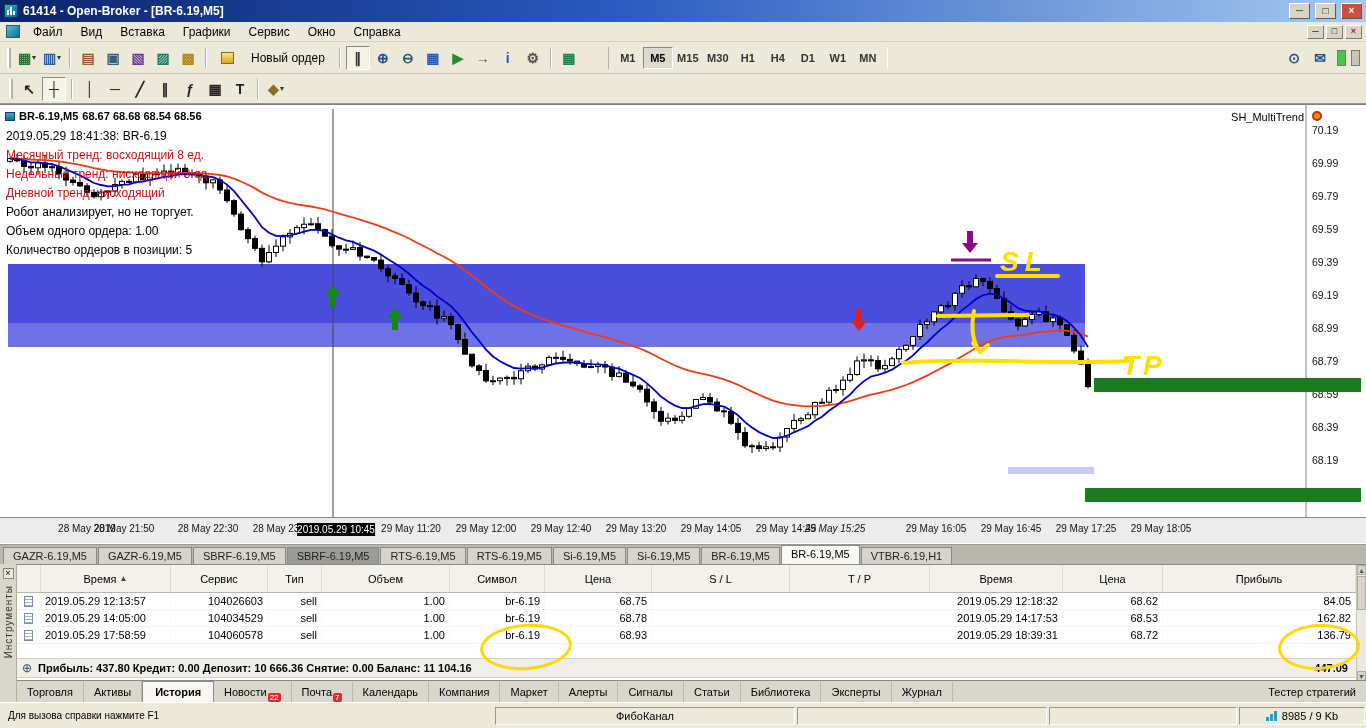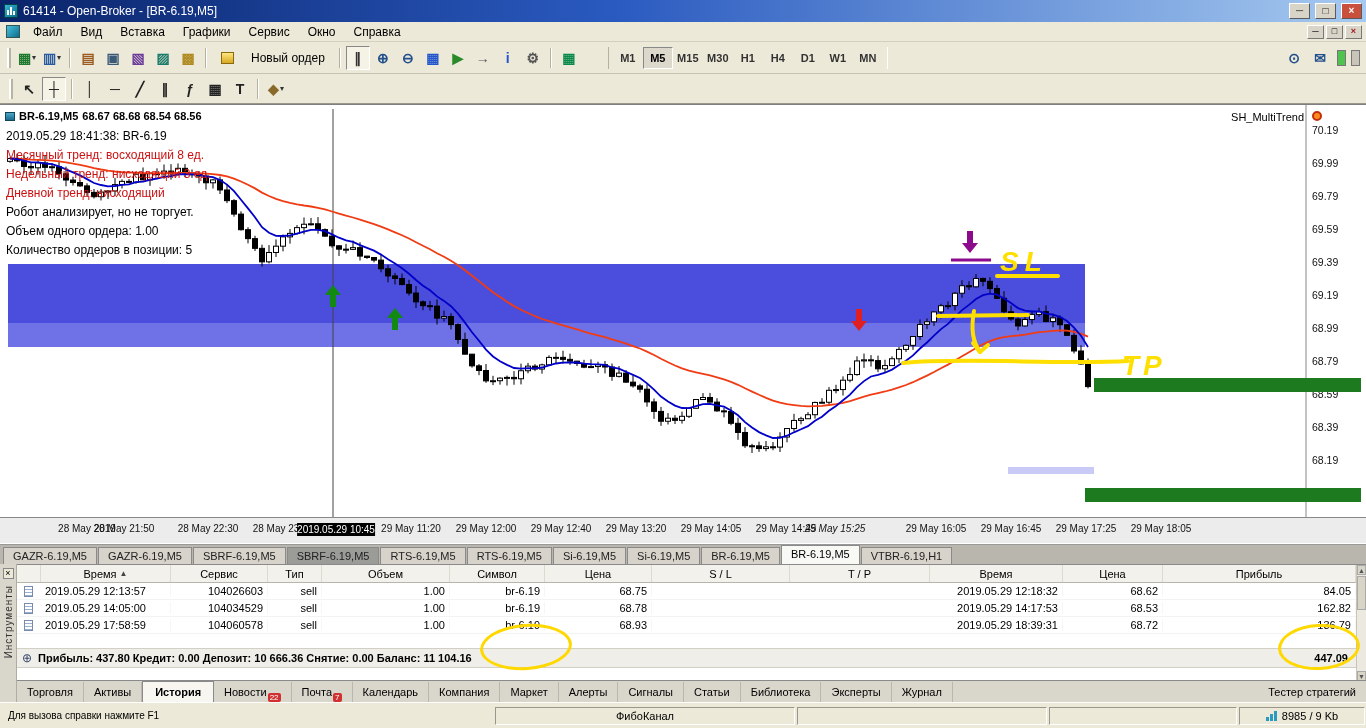--- a/index.html
+++ b/index.html
@@ -4,21 +4,21 @@
 <style>
   *{margin:0;padding:0;box-sizing:border-box}
   html,body{width:1366px;height:728px;overflow:hidden}
   body{font-family:"Liberation Sans",sans-serif;font-size:11px;background:#ece9d8;position:relative;color:#000}
 
   
   .titlebar{position:absolute;top:0;left:0;right:0;height:22px;display:flex;align-items:center;gap:5px;padding:0 4px;
     background:linear-gradient(to right,#0a246a,#2a5ac0 45%,#a6caf0)}
   .app-icon{width:14px;height:14px;background:linear-gradient(135deg,#37b6d8,#0a6a88);border:1px solid #044;position:relative;flex:0 0 auto}
   .app-icon span{position:absolute;bottom:2px;width:2px;background:#fff}
-  .title-text{color:#fff;font-weight:normal;font-size:12px;flex:1;white-space:nowrap}
+  .title-text{color:#fff;font-weight:bold;font-size:12px;flex:1;white-space:nowrap}
   .winbtn{width:21px;height:16px;background:#d8d4c8;border:1px solid;border-color:#fff #5a5a5a #5a5a5a #fff;
     font-size:10px;line-height:13px;text-align:center;color:#222}
   .winbtn.close{background:#c8503c;color:#fff;font-weight:bold}
 
   .menubar{position:absolute;top:22px;left:0;right:0;height:20px;background:#ece9d8;display:flex;align-items:center;
     border-bottom:1px solid #d4d0c0;padding-left:2px}
   .mdi-icon{width:14px;height:13px;background:linear-gradient(135deg,#49c0dd,#0c6f8d);border:1px solid #355;margin:0 4px}
   .menu-item{padding:2px 9px;font-size:12px}
   .mdi-btns{margin-left:auto;display:flex;gap:2px;padding-right:4px}
   .mdi-btn{width:17px;height:14px;background:#d8d4c8;border:1px solid;border-color:#fff #777 #777 #fff;font-size:9px;line-height:11px;text-align:center}
@@ -67,21 +67,21 @@
   .chart-tab.active{background:#f8f8f5;height:19px;color:#000}
 
   
   .tools-strip{position:absolute;top:564px;left:0;width:17px;height:138px;background:#d9d6cc;border-right:1px solid #b0aca0;
     display:flex;flex-direction:column;align-items:center}
   .strip-close{width:11px;height:11px;margin-top:4px;font-size:9px;line-height:9px;text-align:center;border:1px solid #888;background:#ece9d8}
   .strip-caption{writing-mode:vertical-rl;transform:rotate(180deg);font-size:10px;color:#333;margin-top:6px;letter-spacing:1px}
 
   .terminal{position:absolute;top:564px;left:17px;right:0;height:116px;background:#fff;border-top:1px solid #8a8a8a;
     --tcols:24px 130px 97px 54px 128px 95px 107px 138px 140px 133px 100px 1fr}
-  .t-header{display:grid;grid-template-columns:var(--tcols);height:18px;background:#f2f1ec;border-bottom:1px solid #b8b5aa;margin-right:10px}
+  .t-header{display:grid;grid-template-columns:var(--tcols);height:28px;background:#f2f1ec;border-bottom:1px solid #b8b5aa;margin-right:10px}
   .hcell{display:flex;align-items:center;justify-content:center;gap:3px;font-size:11px;border-right:1px solid #dddace;white-space:nowrap}
   .sort-arr{font-size:8px;color:#444}
   .t-row{display:grid;grid-template-columns:var(--tcols);height:17px;align-items:center;border-bottom:1px solid #f3f3f1;margin-right:10px}
   .cell{font-size:11px;padding:0 4px;white-space:nowrap;overflow:hidden;border-right:1px solid #f6f6f4}
   .cell.r{text-align:right}
   .doc-icon{width:9px;height:11px;margin-left:7px;border:1px solid #7a8aa8;
     background:repeating-linear-gradient(#fff 0 2px,#9ab0d0 2px 3px)}
   .t-summary{display:flex;align-items:center;height:20px;background:#efeee9;border-top:1px solid #d2cfc4;border-bottom:1px solid #d2cfc4;
     font-weight:bold;margin-top:14px;margin-right:10px}
   .sum-ico{font-size:12px;color:#3a4a6a;margin:0 6px 0 5px;font-weight:normal}

